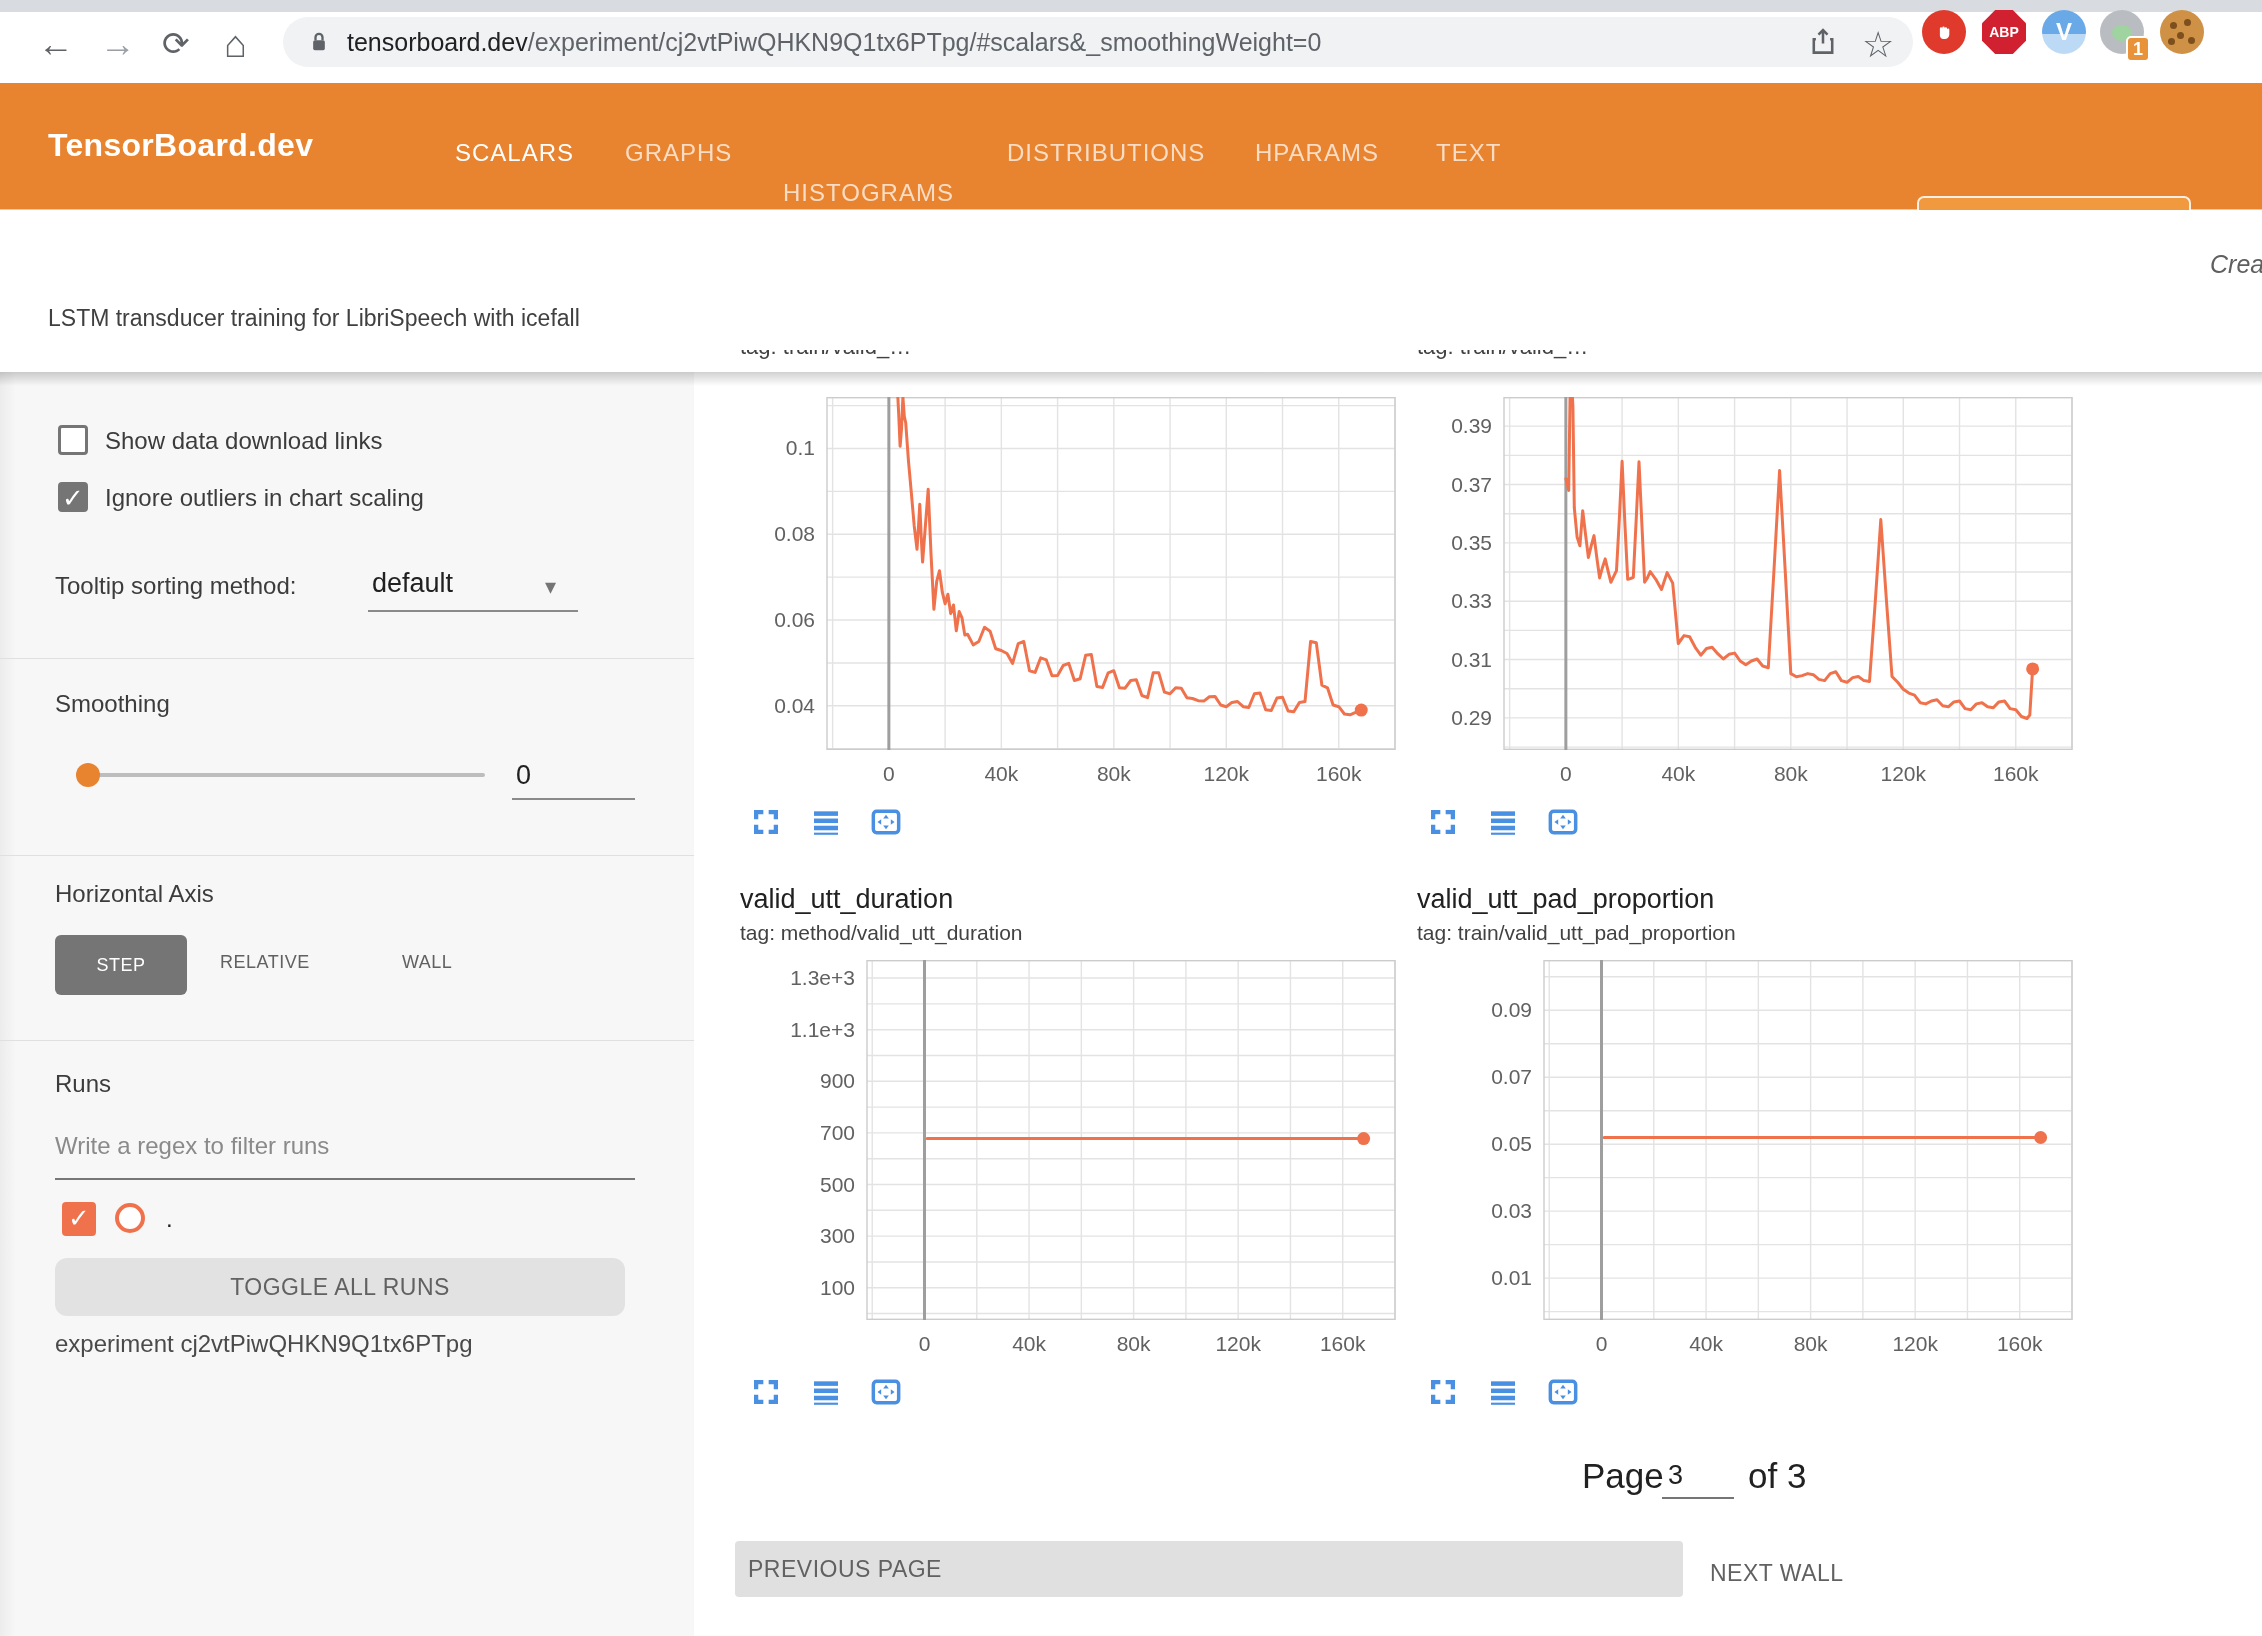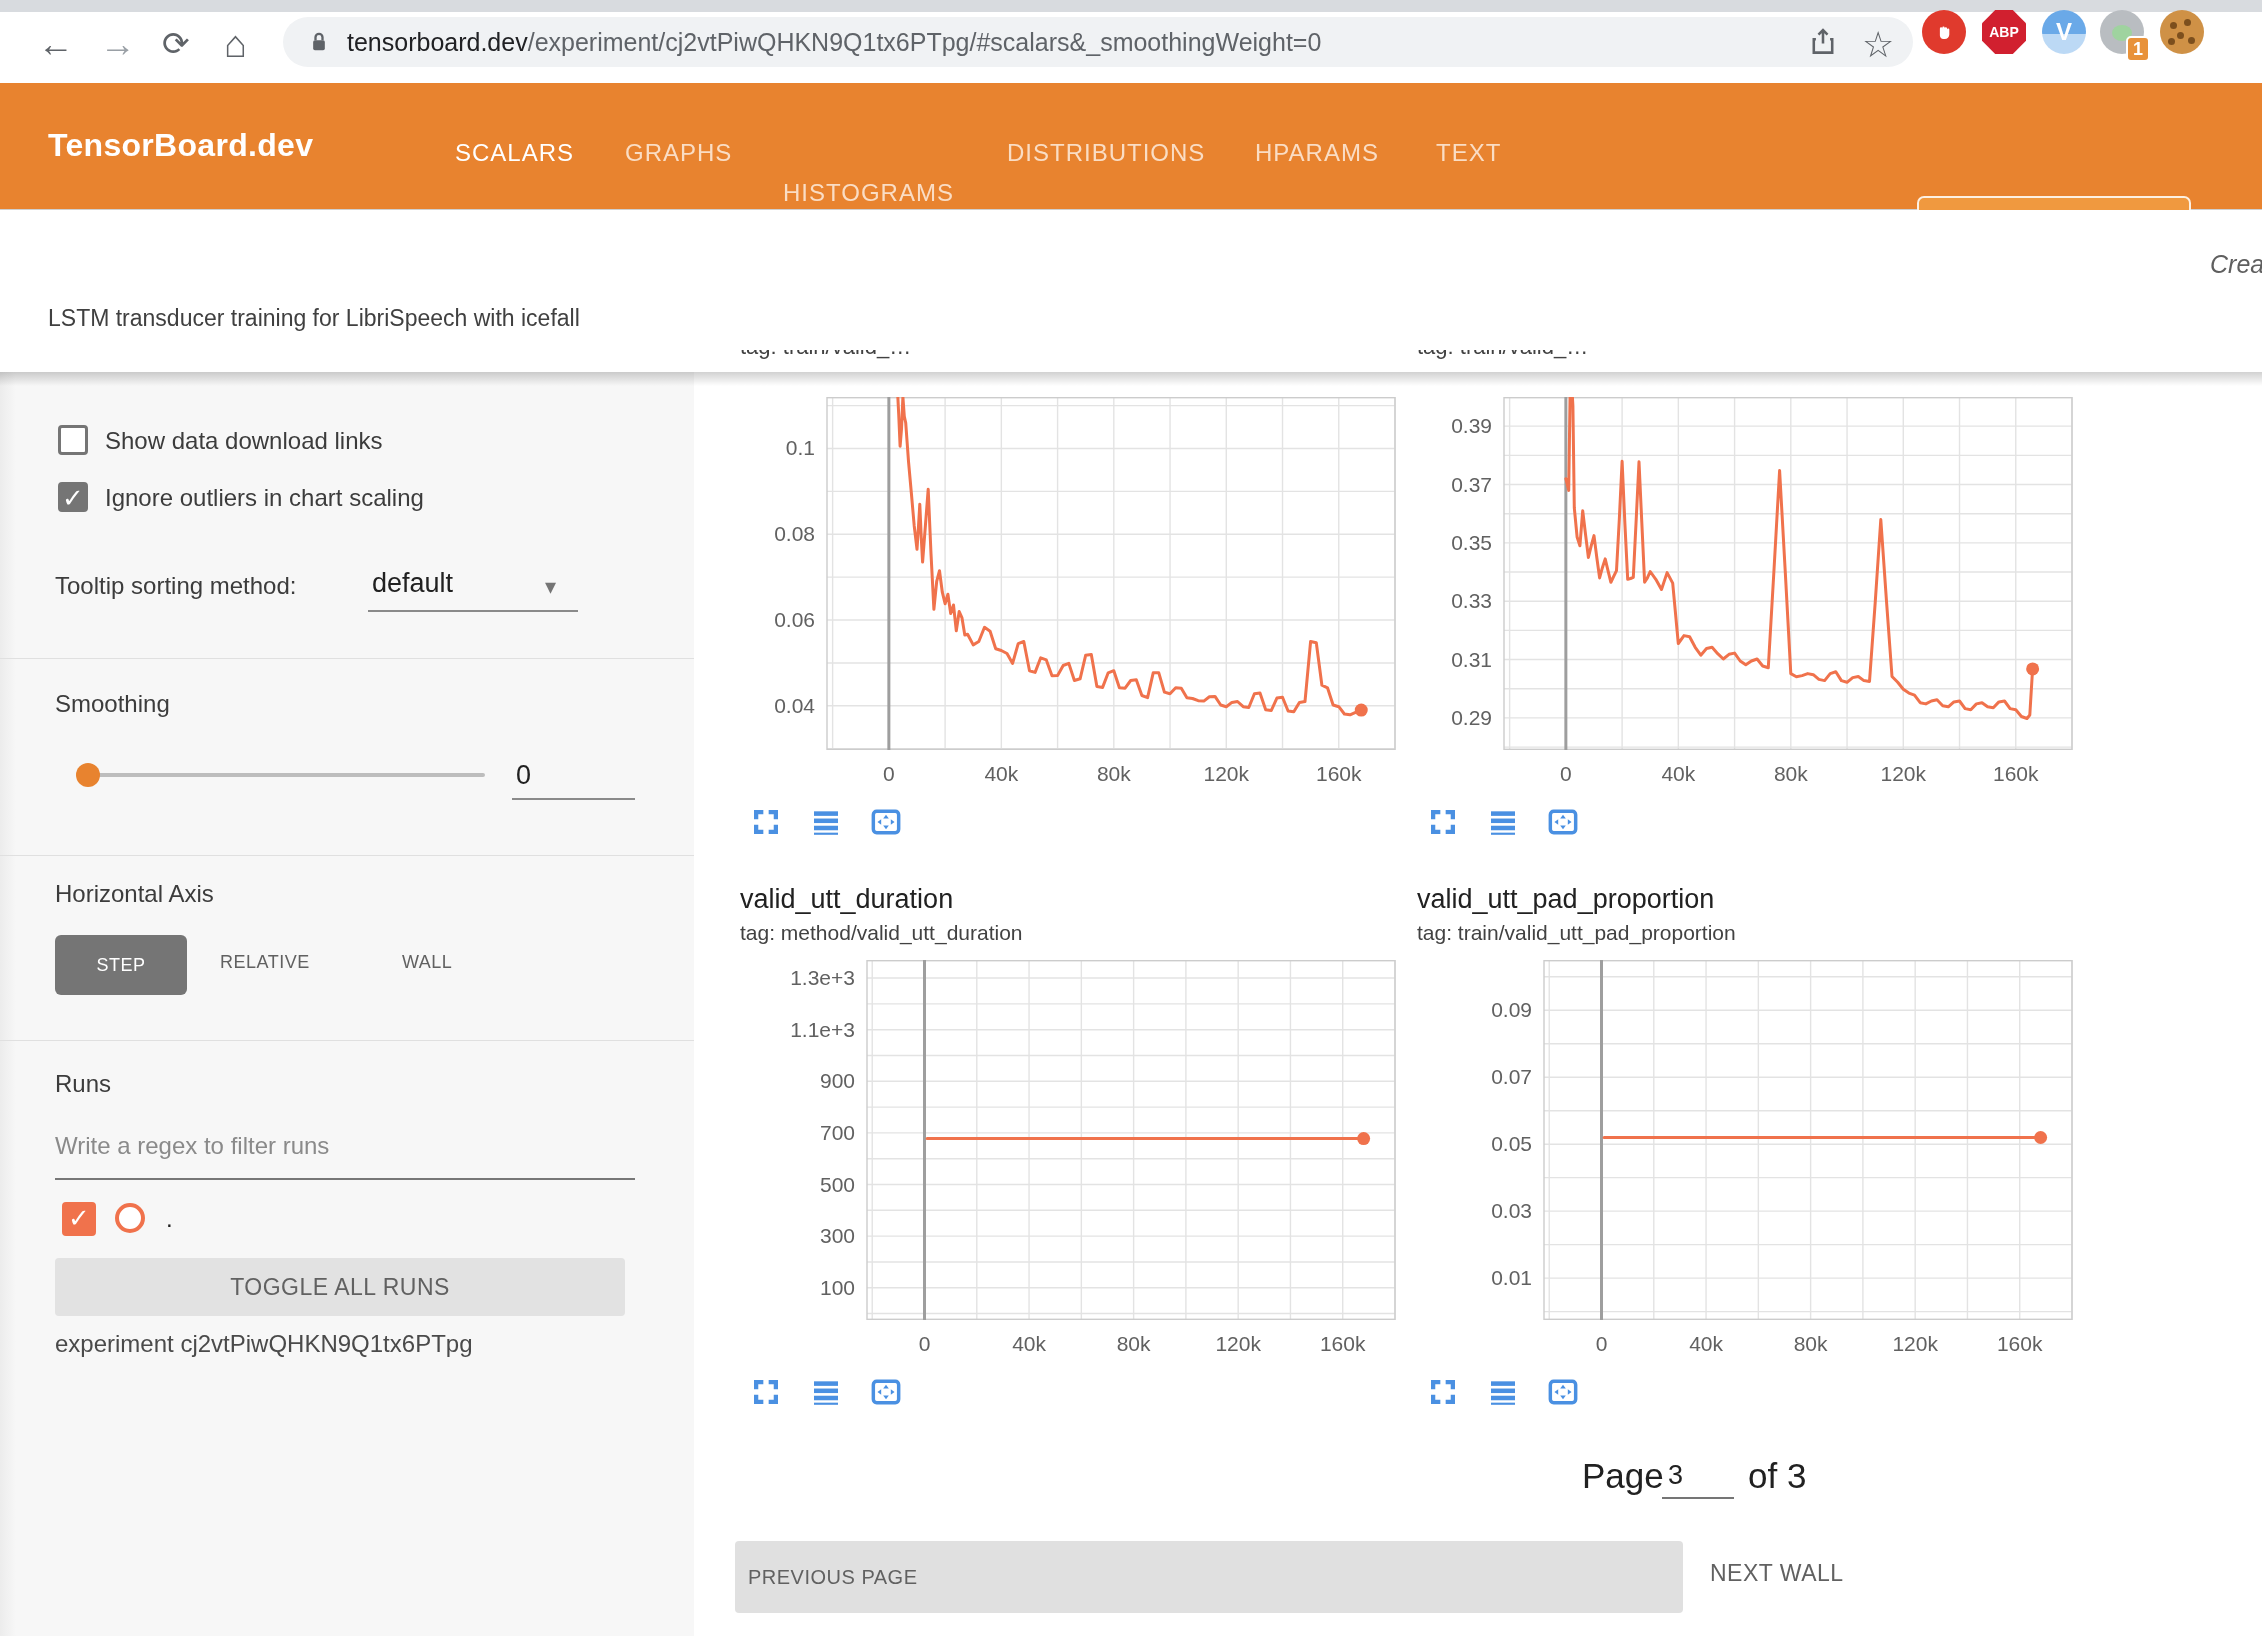--- a/index.html
+++ b/index.html
@@ -47,38 +47,38 @@
   .select-arrow { position:absolute; font-size:22px; color:#757575; }
   .select-underline { position:absolute; height:2px; background:#8a8a8a; }
   .slider-track { position:absolute; height:4px; background:#bdbdbd; border-radius:2px; }
   .slider-thumb { position:absolute; width:24px; height:24px; border-radius:50%; background:#e8832f; cursor:pointer; }
   .numbox { position:absolute; font-size:27px; color:#212121; }
   .axis-btn { position:absolute; font-size:18px; letter-spacing:0.5px; color:#616161; cursor:pointer; }
   .axis-btn.sel { background:#757575; color:#fff; border-radius:6px; display:flex; align-items:center; justify-content:center; }
   .regex-input { position:absolute; border:none; outline:none; background:transparent; font-size:24px; color:#212121; font-family:"Liberation Sans",sans-serif; }
   .regex-input::placeholder { color:#8a8a8a; }
   .input-underline { position:absolute; height:2px; background:#777; }
-  .toggle-btn { position:absolute; background:#e2e2e2; border-radius:4px; color:#616161; font-size:23px; letter-spacing:0.5px; display:flex; align-items:center; justify-content:center; cursor:pointer; }
+  .toggle-btn { position:absolute; background:#e2e2e2; border-radius:12px; color:#616161; font-size:23px; letter-spacing:0.5px; display:flex; align-items:center; justify-content:center; cursor:pointer; }
   .exp-label { position:absolute; font-size:24px; color:#4a4a4a; }
   .run-dot-label { position:absolute; font-size:24px; color:#212121; }
 
   
   .chart-svg { position:absolute; }
   .chart-title { position:absolute; font-size:27px; color:#212121; }
   .chart-tag { position:absolute; font-size:21px; color:#424242; }
   .clip-tag { position:absolute; height:22px; overflow:hidden; }
   .clip-tag span { display:block; margin-top:-16px; font-size:22px; color:#424242; }
   .chart-icons { position:absolute; display:flex; gap:28px; }
   .cicon { width:32px; height:32px; cursor:pointer; }
   .cicon svg { width:32px; height:32px; }
 
   
   .pg-label { position:absolute; font-size:35px; color:#212121; }
   .pg-input { position:absolute; width:72px; border:none; border-bottom:2px solid #757575; outline:none; background:transparent; font-size:27px; color:#212121; padding:2px 6px 6px 6px; font-family:"Liberation Sans",sans-serif; }
-  .prev-btn { position:absolute; left:735px; top:1541px; width:948px; height:72px; background:#e0e0e0; border-radius:4px; color:#616161; font-size:20px; letter-spacing:0.5px; display:flex; align-items:center; padding-left:13px; cursor:pointer; }
+  .prev-btn { position:absolute; left:735px; top:1541px; width:948px; height:56px; background:#e0e0e0; border-radius:4px; color:#616161; font-size:23px; letter-spacing:0.5px; display:flex; align-items:center; padding-left:13px; cursor:pointer; }
   .next-btn { position:absolute; left:1710px; top:1560px; color:#616161; font-size:23px; letter-spacing:0.5px; cursor:pointer; }
 </style>
 </head>
 <body>
 
 <div class="page">
 
   <div class="chrome">
     <div class="chrome-top"></div>
     <span class="nav-ic" style="left:38px;">←</span>

